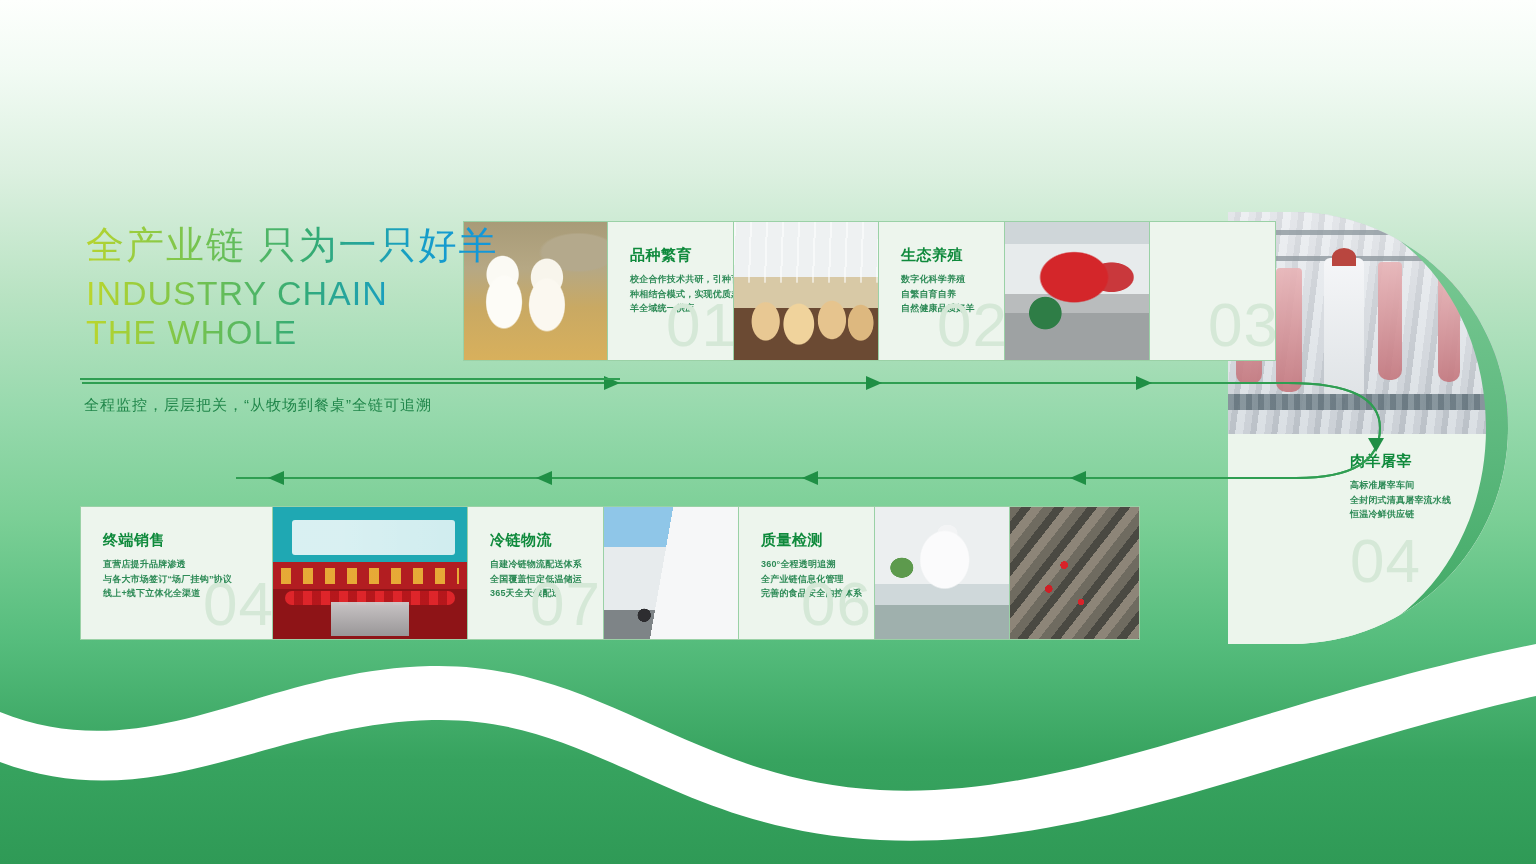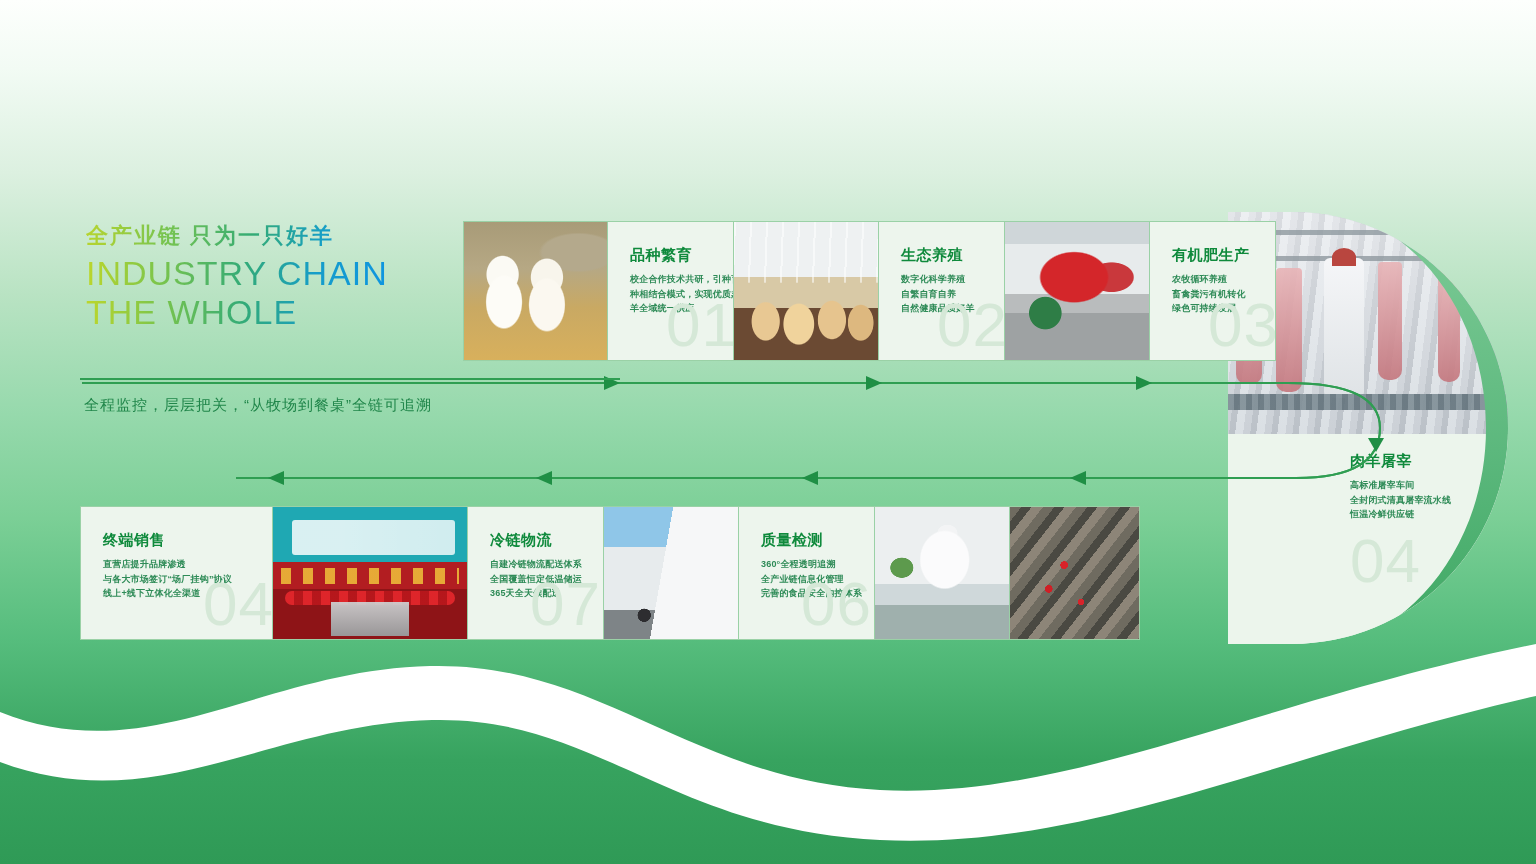--- a/index.html
+++ b/index.html
@@ -25,21 +25,21 @@
         #2f9a56 100%);
     z-index:0;
   }
   #bg-wave{
     position:absolute; left:0; bottom:0; width:1536px; height:260px; z-index:1;
   }
 
   
   #header{ position:absolute; left:86px; top:222px; z-index:6; }
   .cn-title{
-    font-size:22px; letter-spacing:2px; font-weight:700; line-height:1.25;
+    font-size:38px; letter-spacing:2px; font-weight:400; line-height:1.25;
     background:linear-gradient(90deg,#b6d42f 0%,#74c352 28%,#34ab74 55%,#179fc4 78%,#1296dd 100%);
     -webkit-background-clip:text; background-clip:text; color:transparent;
     white-space:nowrap;
   }
   .en-title{
     font-size:34px; letter-spacing:1px; line-height:1.17; font-weight:400;
     background:linear-gradient(90deg,#bcd62c 0%,#79c44c 25%,#33ab77 52%,#159dc9 76%,#0f95e0 100%);
     -webkit-background-clip:text; background-clip:text; color:transparent;
     white-space:nowrap; margin-top:4px;
   }
@@ -296,28 +296,20 @@
       </div>
     </div>
     <div class="big-num" style="left:58px; bottom:4px;text-align:center;">02</div>
   </div>
 
   <div class="cell imgcell" style="width:145px">
     <div class="ph ph-factory"></div>
   </div>
 
   <div class="cell txtcell" style="width:126px">
-    <div class="inner">
-      <div class="panel-title">有机肥生产</div>
-      <div class="panel-lines">
-        <div>农牧循环养殖</div>
-        <div>畜禽粪污有机转化</div>
-        <div>绿色可持续发展</div>
-      </div>
-    </div>
     <div class="big-num" style="left:58px; bottom:4px;">03</div>
   </div>
 
 </div>
 
 <div class="strip" id="bottom-strip">
 
   <div class="cell txtcell" style="width:193px">
     <div class="inner">
       <div class="panel-title">终端销售</div>

